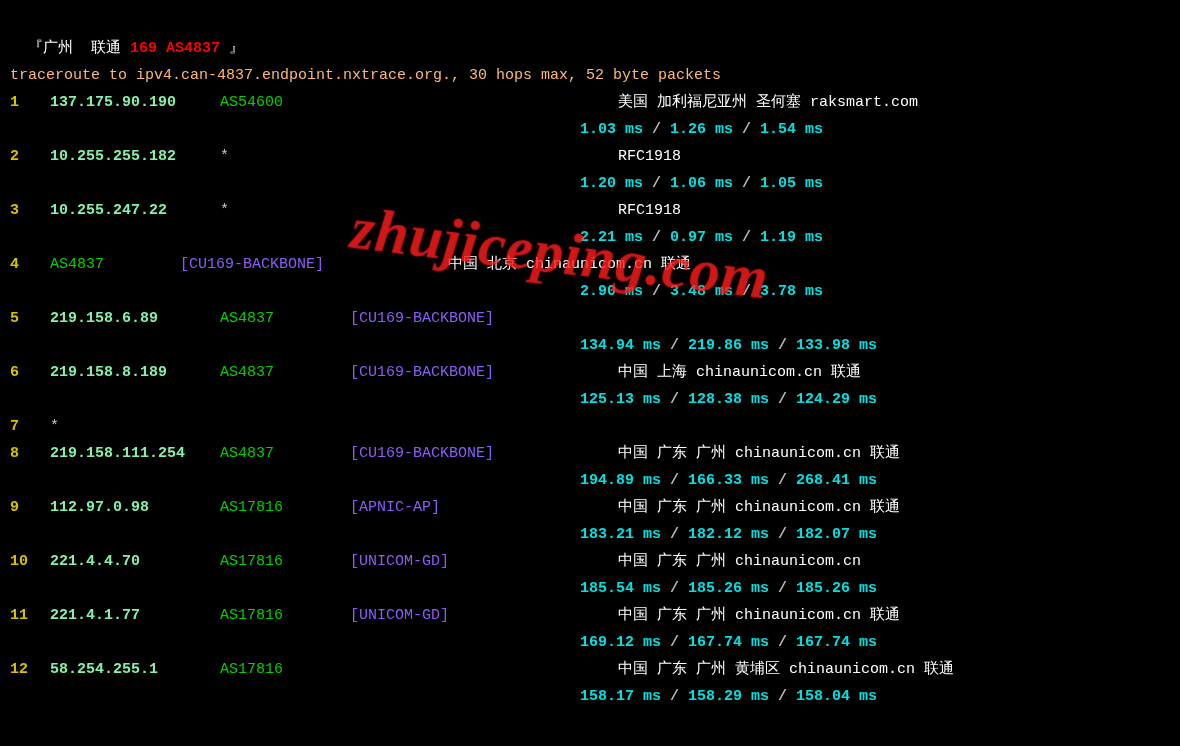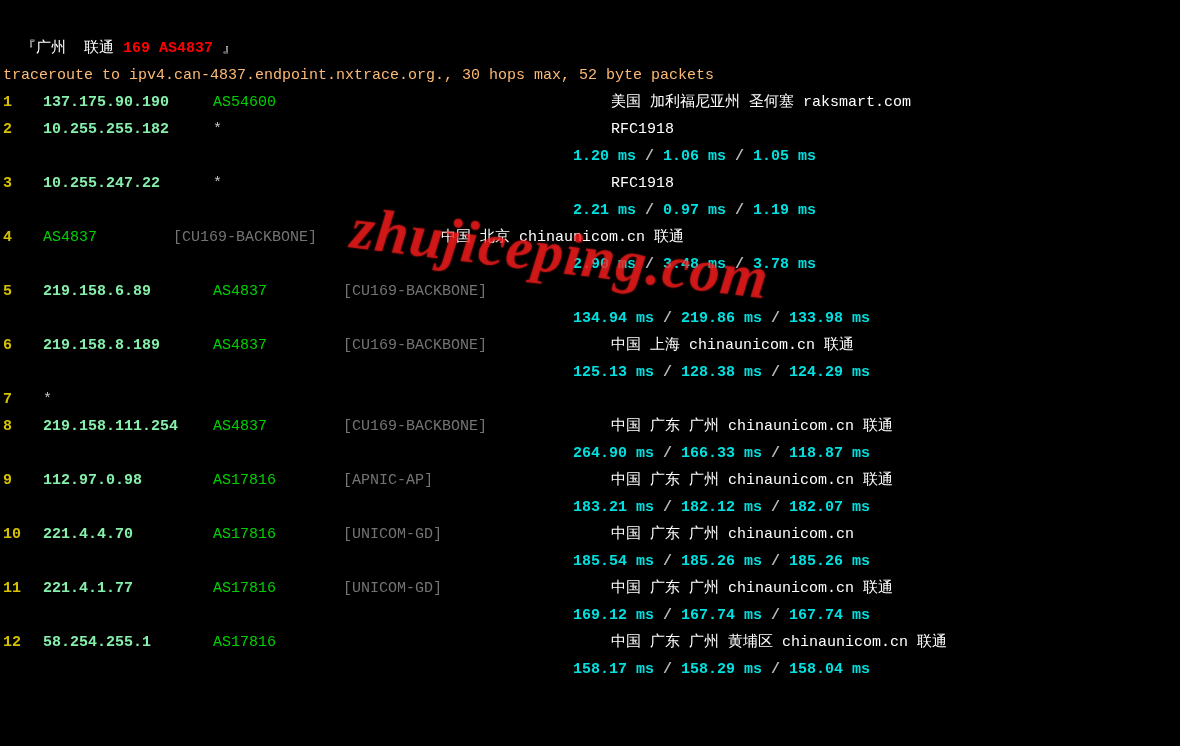--- a/index.html
+++ b/index.html
@@ -5,28 +5,28 @@
   html,body{margin:0;padding:0;background:#000;color:#ccc;}
   body{
     font-family:"Courier New",Consolas,monospace;
     font-size:15px;
     line-height:27px;
     width:1180px;
     height:746px;
     overflow:hidden;
     position:relative;
   }
-  .pad{padding:8px 3px;}
+  .pad{padding:8px 10px;}
   .line{white-space:pre;}
   .lbl{color:#ffffff;}
   .red{color:#ff0000;font-weight:bold;}
   .yellow{color:#d6c100;font-weight:bold;}
   .ip{color:#86efac;font-weight:bold;}
   .asn{color:#00d000;}
-  .tag{color:#737373;}
+  .tag{color:#8b5cf6;}
   .loc{color:#ffffff;margin-left:38px;}
   .lat{color:#00e0e0;font-weight:bold;}
   .sep{color:#bbbbbb;font-weight:bold;}
   .row{display:flex;}
   .c-num{width:40px;}
   .c-ip{width:170px;}
   .c-asn{width:130px;}
   .c-tag{width:230px;}
   .c-loc{flex:1;}
   .c-lat{padding-left:570px;}
@@ -57,20 +57,21 @@
 <div class="line" style="color:#fdba74;">traceroute to ipv4.can-4837.endpoint.nxtrace.org., 30 hops max, 52 byte packets</div>
 
 <div id="hops">
       <div class="row">
         <span class="yellow c-num">1</span>
         <span class="ip c-ip">137.175.90.190</span>
         <span class="asn c-asn">AS54600</span>
         <span class="tag c-tag"></span>
         <span class="loc c-loc">美国 加利福尼亚州 圣何塞  raksmart.com</span>
       </div>
+      <div class="line c-lat"><span class="lat">1.03 ms</span><span class="sep"> / </span><span class="lat">1.26 ms</span><span class="sep"> / </span><span class="lat">1.54 ms</span></div>
       <div class="row">
         <span class="yellow c-num">2</span>
         <span class="ip c-ip">10.255.255.182</span>
         <span class="c-star c-asn">*</span>
         <span class="tag c-tag"></span>
         <span class="loc c-loc">RFC1918</span>
       </div>
       <div class="line c-lat"><span class="lat">1.20 ms</span><span class="sep"> / </span><span class="lat">1.06 ms</span><span class="sep"> / </span><span class="lat">1.05 ms</span></div>
       <div class="row">
         <span class="yellow c-num">3</span>
@@ -109,21 +110,21 @@
         <span class="tag c-tag"></span>
         <span class="loc c-loc"></span>
       </div>
       <div class="row">
         <span class="yellow c-num">8</span>
         <span class="ip c-ip">219.158.111.254</span>
         <span class="asn c-asn">AS4837</span>
         <span class="tag c-tag">[CU169-BACKBONE]</span>
         <span class="loc c-loc">中国 广东 广州 chinaunicom.cn  联通</span>
       </div>
-      <div class="line c-lat"><span class="lat">264.90 ms</span><span class="sep"> / </span><span class="lat">166.33 ms</span><span class="sep"> / </span><span class="lat">118.87 ms</span></div>
+      <div class="line c-lat"><span class="lat">194.89 ms</span><span class="sep"> / </span><span class="lat">166.33 ms</span><span class="sep"> / </span><span class="lat">268.41 ms</span></div>
       <div class="row">
         <span class="yellow c-num">9</span>
         <span class="ip c-ip">112.97.0.98</span>
         <span class="asn c-asn">AS17816</span>
         <span class="tag c-tag">[APNIC-AP]</span>
         <span class="loc c-loc">中国 广东 广州  chinaunicom.cn  联通</span>
       </div>
       <div class="line c-lat"><span class="lat">183.21 ms</span><span class="sep"> / </span><span class="lat">182.12 ms</span><span class="sep"> / </span><span class="lat">182.07 ms</span></div>
       <div class="row">
         <span class="yellow c-num">10</span>

